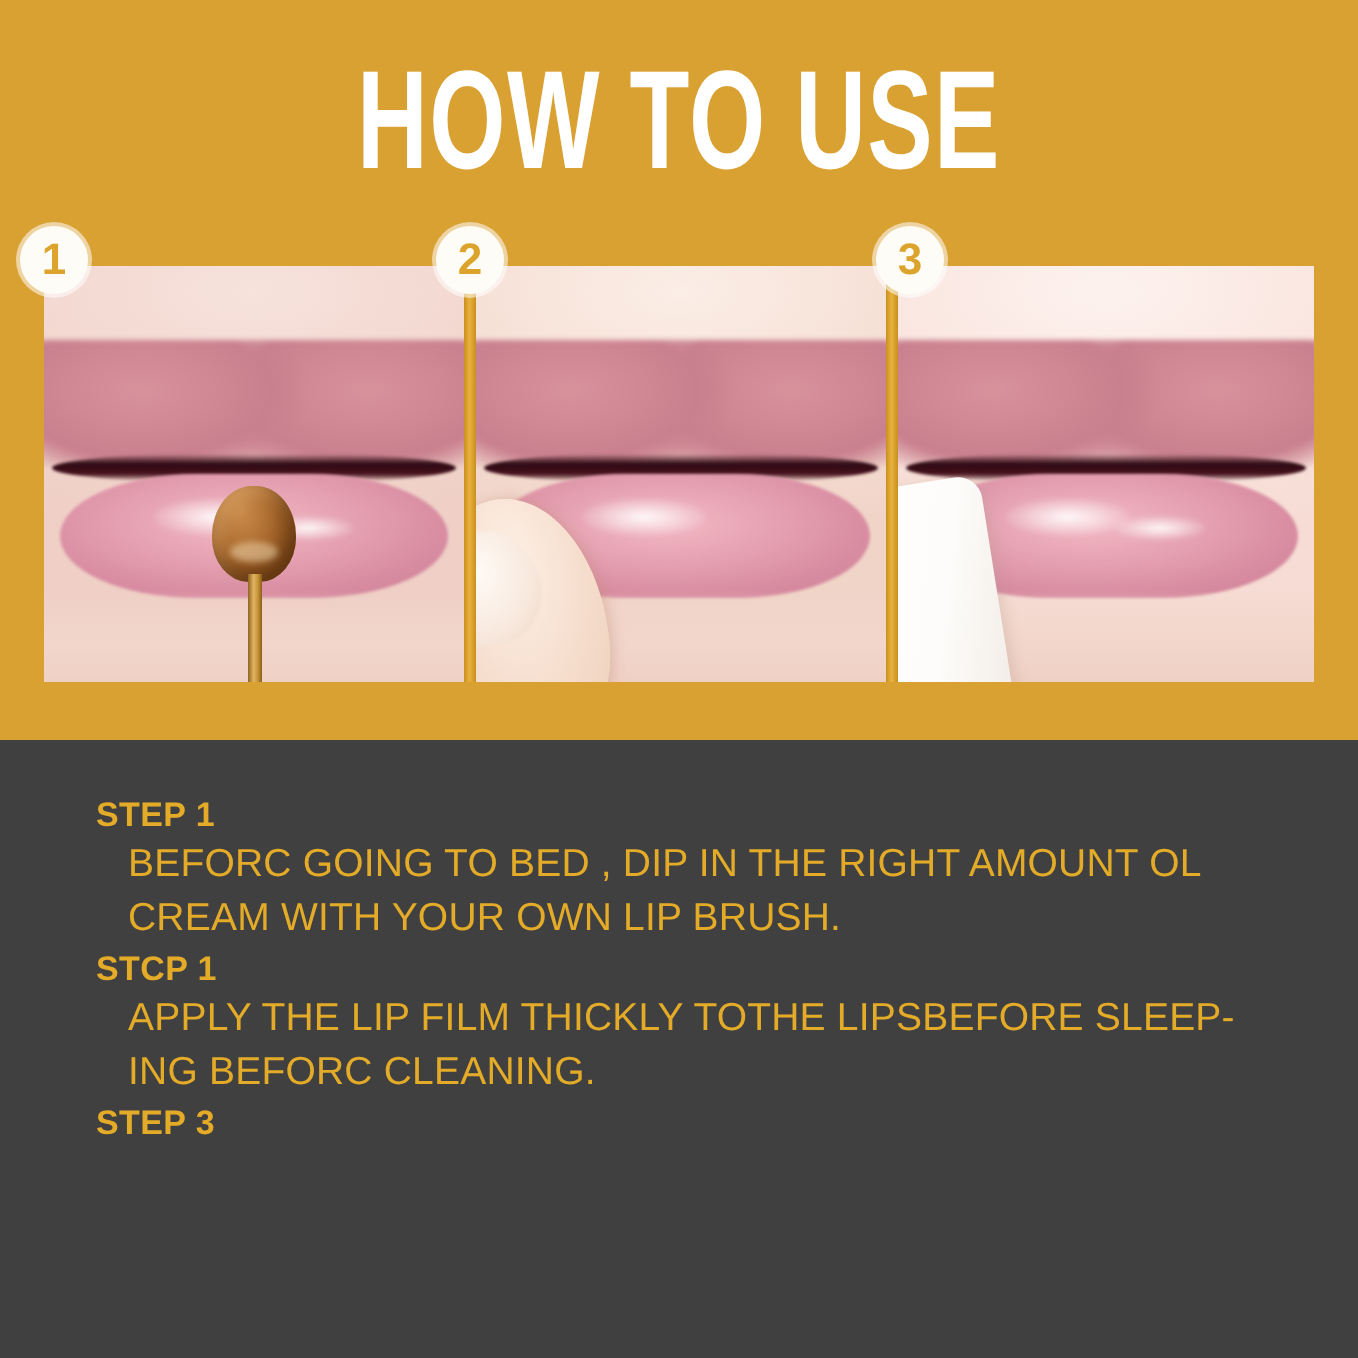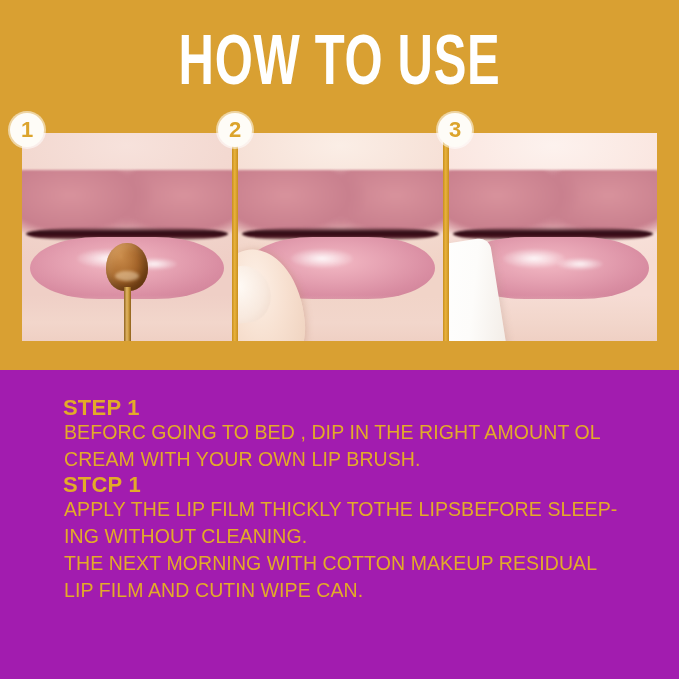--- a/index.html
+++ b/index.html
@@ -10,21 +10,21 @@
     width: 679px;
     height: 679px;
     background: #ffffff;
     font-family: "Liberation Sans", sans-serif;
     overflow: hidden;
   }
   .page {
     position: relative;
     width: 679px;
     height: 679px;
-    background: #a21caf;
+    background: #404040;
   }
 
   
   .hero {
     position: absolute;
     left: 0;
     top: 0;
     width: 679px;
     height: 370px;
     background: #d9a032;
@@ -245,25 +245,24 @@
   .instructions {
     position: absolute;
     left: 48px;
     top: 396px;
     width: 600px;
     color: #e0a92a;
   }
   .step-heading {
     font-family: "Liberation Sans", sans-serif;
     font-weight: bold;
-    font-size: 22px;
+    font-size: 17px;
     line-height: 23px;
     letter-spacing: 0.2px;
     color: #e3ab28;
-    margin-left: 15px;
   }
   .step-body {
     font-family: "Liberation Sans", sans-serif;
     font-weight: normal;
     font-size: 19.5px;
     line-height: 27px;
     letter-spacing: 0.1px;
     color: #e3ab28;
     white-space: pre-line;
     margin-left: 16px;
@@ -329,20 +328,19 @@
   <div class="badge b3">3</div>
 
   <div class="instructions">
 
     <div class="step-heading">STEP 1</div>
     <div class="step-body">BEFORC GOING TO BED , DIP IN THE RIGHT AMOUNT OL
 CREAM WITH YOUR OWN LIP BRUSH.</div>
 
     <div class="step-heading">STCP 1</div>
     <div class="step-body">APPLY THE LIP FILM THICKLY TOTHE LIPSBEFORE SLEEP-
-ING WITHOUT CLEANING.</div>
-
-    <div class="step-body">THE NEXT MORNING WITH COTTON MAKEUP RESIDUAL
-LIP FILM AND CUTIN WIPE CAN.</div>
+ING BEFORC CLEANING.</div>
+
+    <div class="step-heading">STEP 3</div>
 
   </div>
 
 </div>
 
 </body></html>

